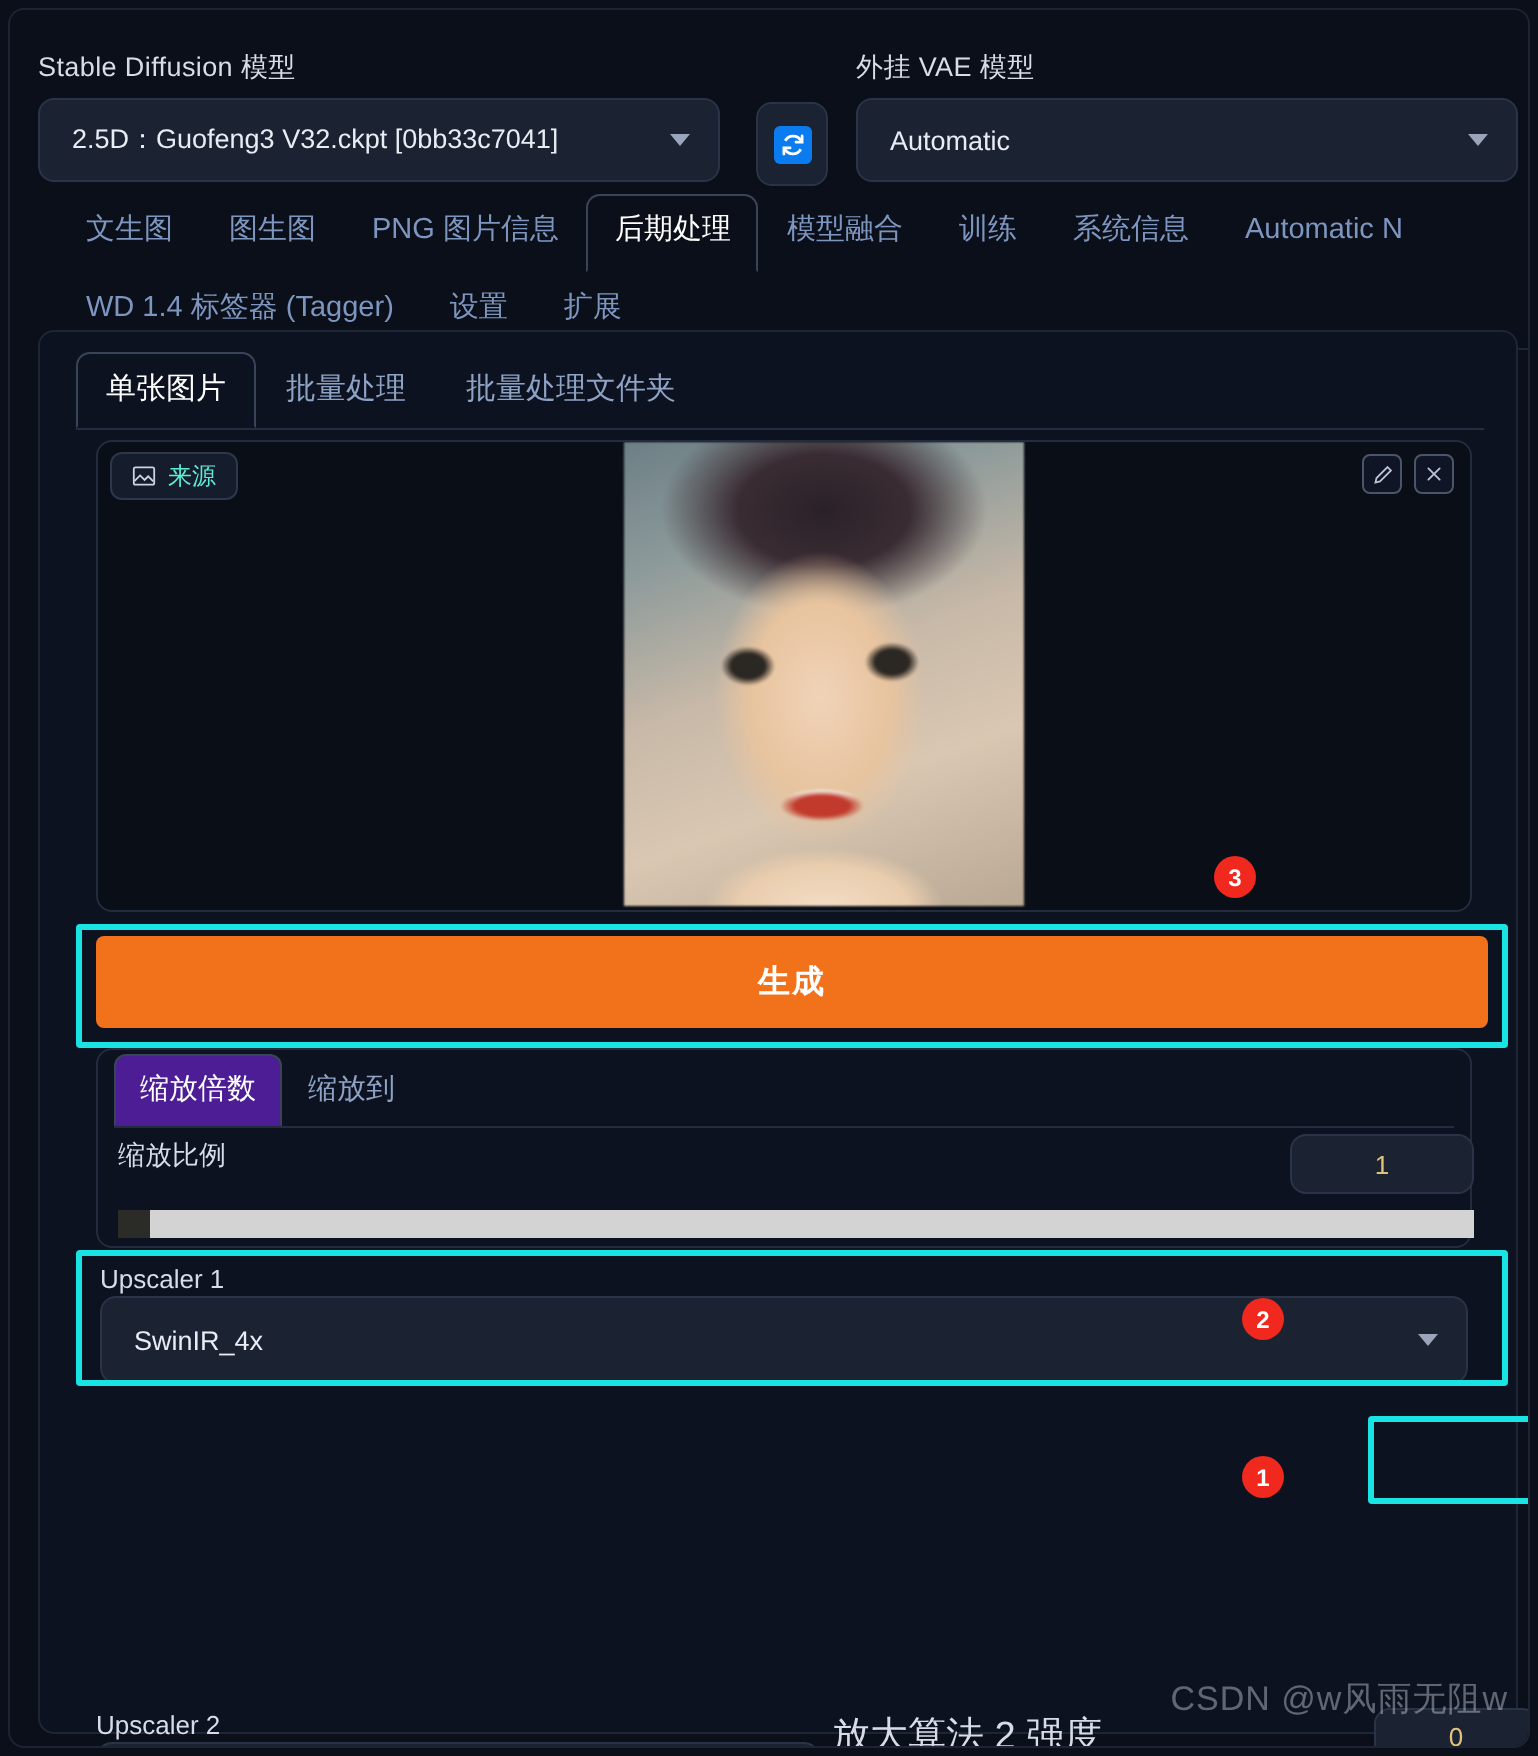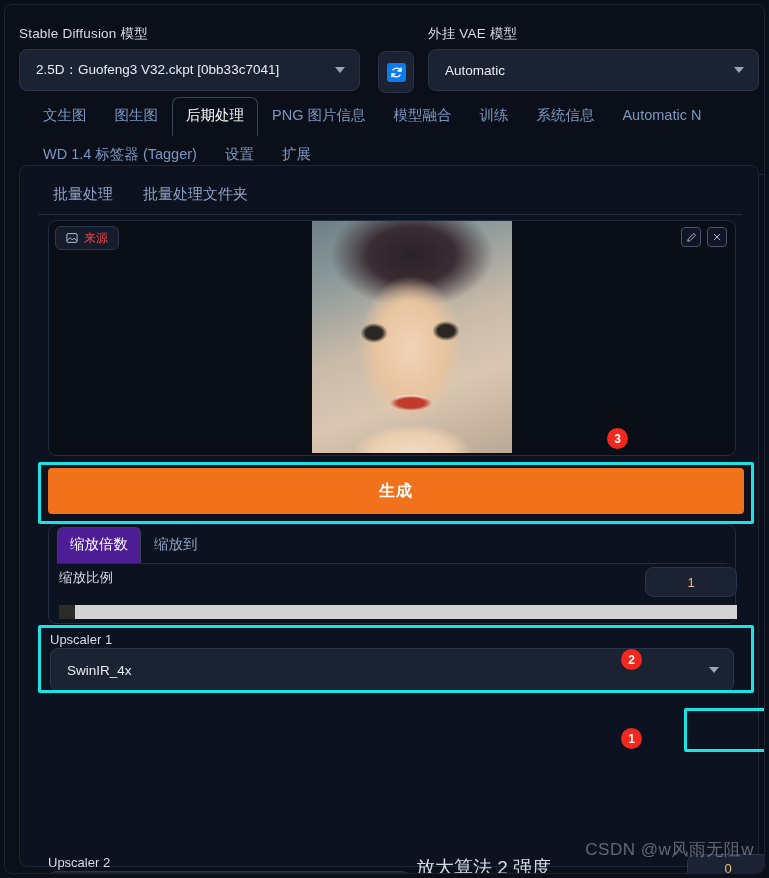--- a/index.html
+++ b/index.html
@@ -118,21 +118,21 @@
     border-radius: 8px;
     overflow: hidden;
   }
   .source-chip {
     position: absolute; left: 6px; top: 5px;
     height: 24px; padding: 0 10px;
     background: #151c2c; border: 1px solid #2d3purple;
     border: 1px solid #2d374b;
     border-radius: 6px;
     display: flex; align-items: center; gap: 6px;
-    font-size: 12px; color: #ef4444;
+    font-size: 12px; color: #5eead4;
     z-index: 4;
   }
   .img-tools { position: absolute; right: 8px; top: 6px; display: flex; gap: 6px; z-index: 4; }
   .img-tool {
     width: 20px; height: 20px;
     border: 1px solid #4a556b; border-radius: 4px;
     background: #0f1524;
     display: flex; align-items: center; justify-content: center;
     cursor: pointer; color: #b9c3d6; font-size: 11px;
   }
@@ -276,34 +276,35 @@
       <div class="dropdown">
         <span>Automatic</span>
         <span class="caret"></span>
       </div>
     </div>
   </div>
 
   <div class="tabs-main">
     <div class="tab">文生图</div>
     <div class="tab">图生图</div>
+    <div class="tab">PNG 图片信息</div>
     <div class="tab active">后期处理</div>
-    <div class="tab">PNG 图片信息</div>
     <div class="tab">模型融合</div>
     <div class="tab">训练</div>
     <div class="tab">系统信息</div>
     <div class="tab">Automatic N</div>
     <div class="tab">WD 1.4 标签器 (Tagger)</div>
     <div class="tab">设置</div>
     <div class="tab">扩展</div>
   </div>
 
   <div class="panel">
 
     <div class="subtabs">
+      <div class="subtab active">单张图片</div>
       <div class="subtab">批量处理</div>
       <div class="subtab">批量处理文件夹</div>
     </div>
 
     <div class="image-area">
       <div class="source-chip">
         <svg width="12" height="12" viewBox="0 0 16 16" fill="none" stroke="#cbd4e4" stroke-width="1.2">
           <rect x="1.2" y="2.2" width="13.6" height="11.6" rx="1.2"></rect>
           <path d="M1.6 11.4 5.4 7.6l3 3 2.4-2.4 3.4 3.4"></path>
         </svg>

